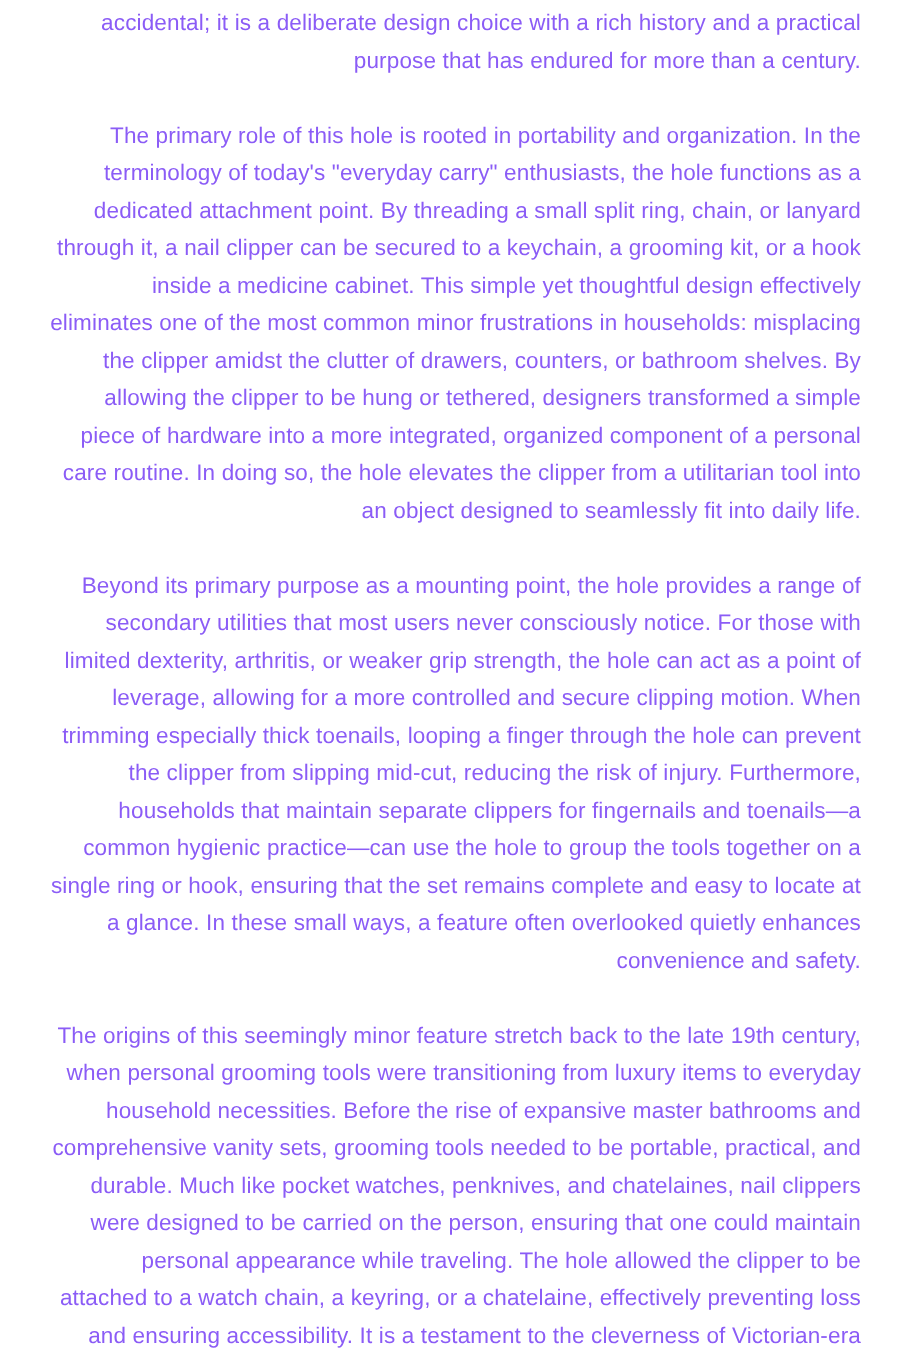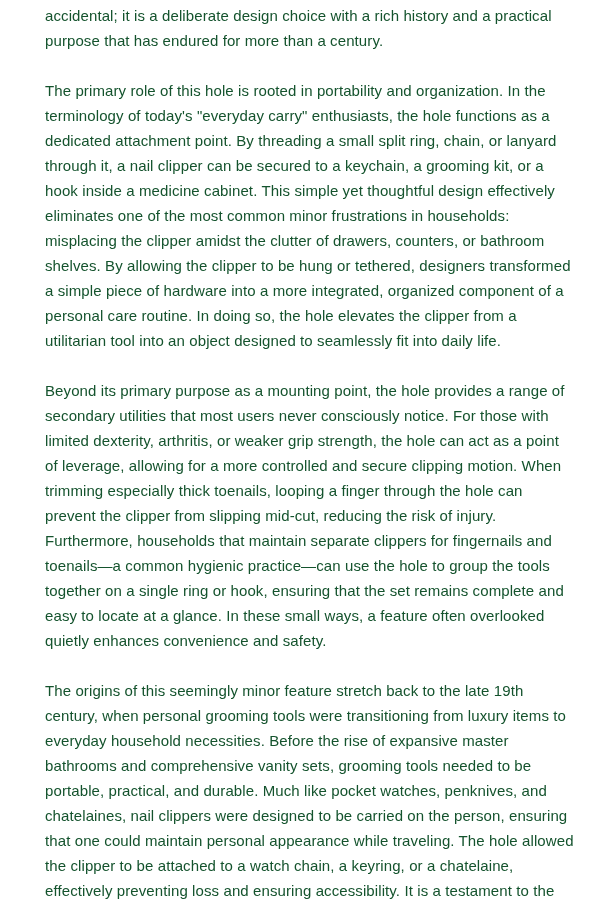--- a/index.html
+++ b/index.html
@@ -12,26 +12,26 @@
     height: 904px;
     overflow: hidden;
     font-family: "Liberation Sans", sans-serif;
   }
   .article-body {
     box-sizing: border-box;
     width: 606px;
     padding: 3px 32px 0 33px;
   }
   .article-body p {
-    margin: 0 0 25px 12px;
+    margin: 0 0 25px 0;
     font-size: 15px;
     line-height: 25px;
     letter-spacing: 0.1px;
-    color: #14532d;
-    text-align: left;
+    color: #8b5cf6;
+    text-align: right;
   }
 </style>
 </head>
 <body>
 
 <div class="article-body">
   <p>accidental; it is a deliberate design choice with a rich history and a practical purpose that has endured for more than a century.</p>
   <p>The primary role of this hole is rooted in portability and organization. In the terminology of today's "everyday carry" enthusiasts, the hole functions as a dedicated attachment point. By threading a small split ring, chain, or lanyard through it, a nail clipper can be secured to a keychain, a grooming kit, or a hook inside a medicine cabinet. This simple yet thoughtful design effectively eliminates one of the most common minor frustrations in households: misplacing the clipper amidst the clutter of drawers, counters, or bathroom shelves. By allowing the clipper to be hung or tethered, designers transformed a simple piece of hardware into a more integrated, organized component of a personal care routine. In doing so, the hole elevates the clipper from a utilitarian tool into an object designed to seamlessly fit into daily life.</p>
   <p>Beyond its primary purpose as a mounting point, the hole provides a range of secondary utilities that most users never consciously notice. For those with limited dexterity, arthritis, or weaker grip strength, the hole can act as a point of leverage, allowing for a more controlled and secure clipping motion. When trimming especially thick toenails, looping a finger through the hole can prevent the clipper from slipping mid-cut, reducing the risk of injury. Furthermore, households that maintain separate clippers for fingernails and toenails—a common hygienic practice—can use the hole to group the tools together on a single ring or hook, ensuring that the set remains complete and easy to locate at a glance. In these small ways, a feature often overlooked quietly enhances convenience and safety.</p>
   <p>The origins of this seemingly minor feature stretch back to the late 19th century, when personal grooming tools were transitioning from luxury items to everyday household necessities. Before the rise of expansive master bathrooms and comprehensive vanity sets, grooming tools needed to be portable, practical, and durable. Much like pocket watches, penknives, and chatelaines, nail clippers were designed to be carried on the person, ensuring that one could maintain personal appearance while traveling. The hole allowed the clipper to be attached to a watch chain, a keyring, or a chatelaine, effectively preventing loss and ensuring accessibility. It is a testament to the cleverness of Victorian-era design that this feature has persisted virtually unchanged into the 21st century,</p>

